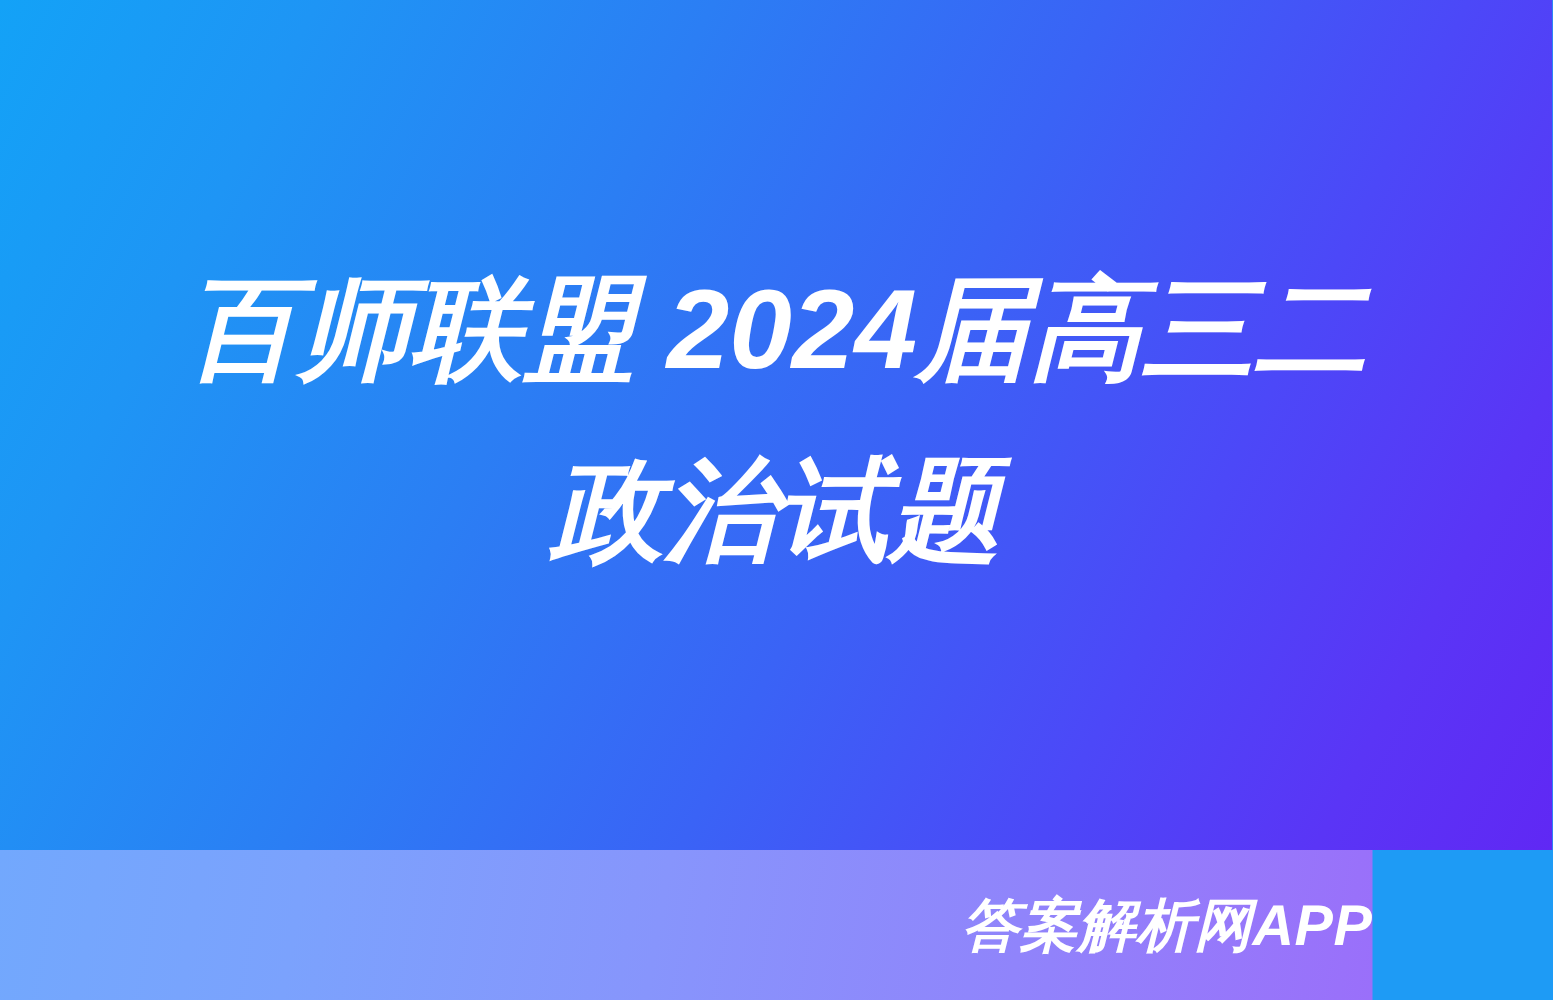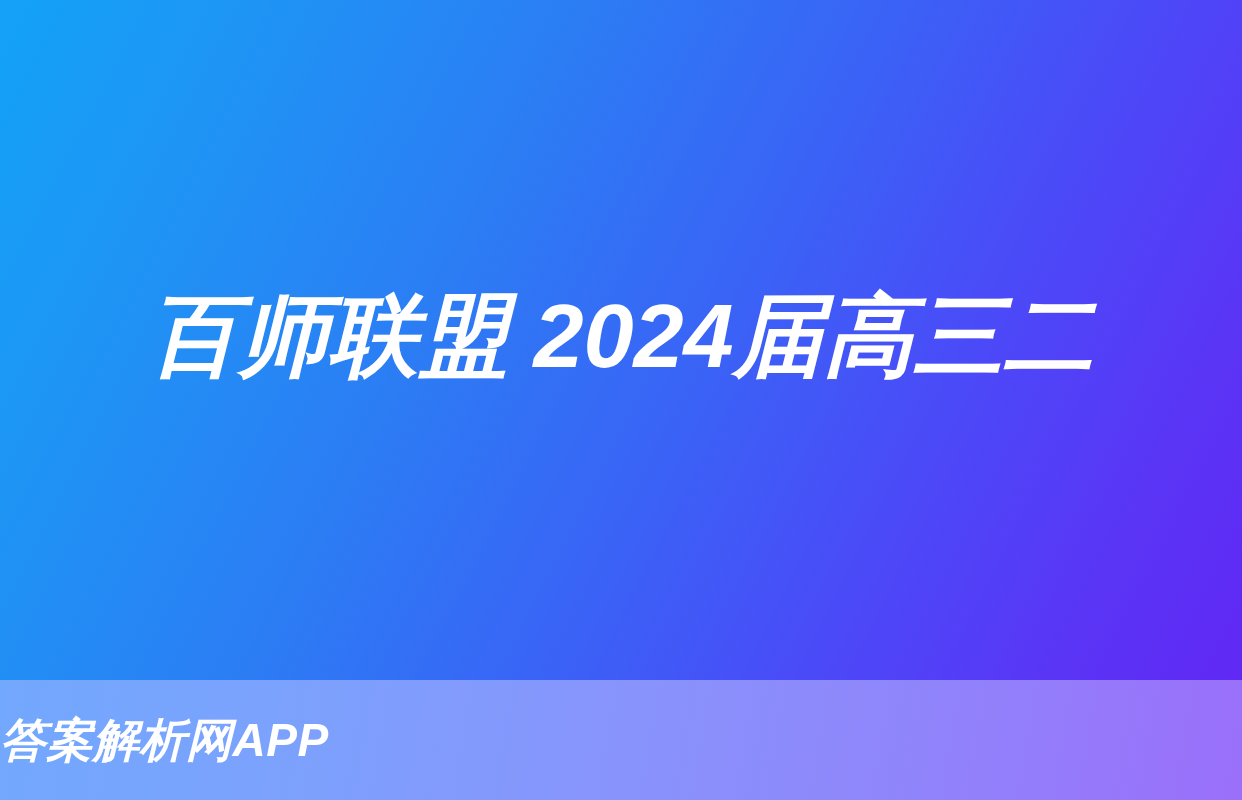--- a/index.html
+++ b/index.html
@@ -59,51 +59,52 @@
     letter-spacing: 0px;
     white-space: nowrap;
     text-rendering: geometricPrecision;
   }
 
   
   .footer-band {
     position: absolute;
     left: 0;
     top: 680px;
-    width: 1242px;
+    width: 1098px;
     height: 120px;
     background: linear-gradient(100deg,
                 #72a8fd 0%,
                 #7ba2fd 22%,
                 #8795fc 48%,
                 #9084fb 74%,
                 #9a6ffa 100%);
     display: flex;
     align-items: center;
-    justify-content: flex-start;
+    justify-content: flex-end;
   }
 
   .watermark {
     color: #ffffff;
     font-size: 46px;
     line-height: 56px;
     font-weight: 700;
     font-style: italic;
     letter-spacing: 0.5px;
     white-space: nowrap;
   }
 </style>
 </head>
 <body>
 
 <div class="poster">
 
   <div class="hero">
     <div class="title-block">
       <span class="title-line">百师联盟 2024届高三二</span>
+      <span class="title-line">政治试题</span>
     </div>
   </div>
 
   <div class="footer-band">
     <span class="watermark">答案解析网APP</span>
   </div>
 
 </div>
 
 </body></html>

